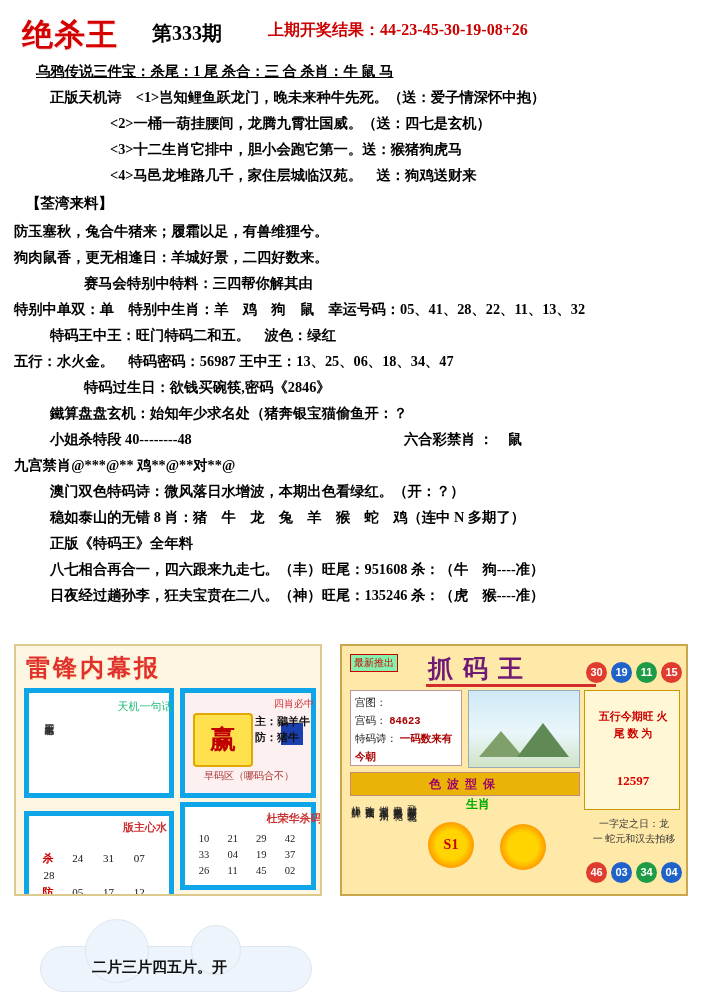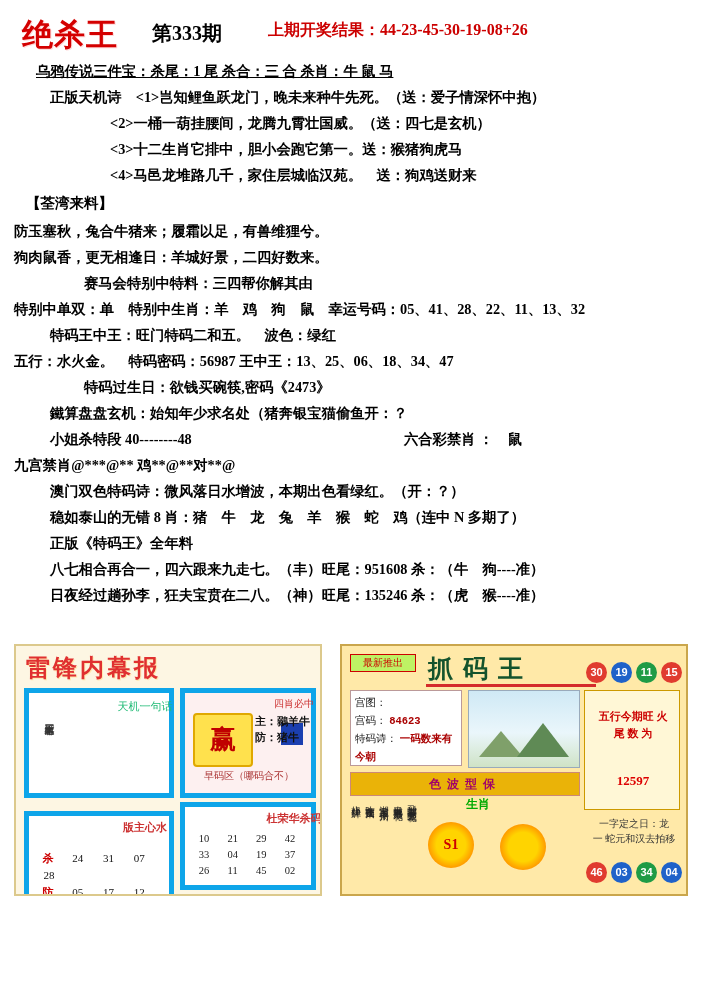--- a/index.html
+++ b/index.html
@@ -234,30 +234,30 @@
     box-sizing: border-box;
     overflow: hidden;
   }
   .pr-badge {
     position: absolute;
     left: 8px;
     top: 8px;
     font-size: 10px;
     color: #c00;
     border: 1px solid #c00;
-    padding: 1px 12px;
-    background: #bef264;
+    padding: 1px 3px;
+    background: #86efac;
   }
   .pr-title {
     position: absolute;
     left: 86px;
     top: 6px;
     font-size: 25px;
     font-weight: bold;
-    color: #14532d;
+    color: #701a75;
     letter-spacing: 10px;
   }
   .pr-redline {
     position: absolute;
     left: 84px;
     top: 38px;
     width: 170px;
     height: 3px;
     background: #d42b2b;
   }
@@ -473,21 +473,21 @@
     <div class="ln ind3">&lt;4&gt;马邑龙堆路几千，家住层城临汉苑。　送：狗鸡送财来</div>
 
     <div class="sec-title">【荃湾来料】</div>
 
     <div class="ln">防玉塞秋，兔合牛猪来；履霜以足，有兽维狸兮。</div>
     <div class="ln">狗肉鼠香，更无相逢日：羊城好景，二四好数来。</div>
     <div class="ln ind6">赛马会特别中特料：三四帮你解其由</div>
     <div class="ln">特别中单双：单　特别中生肖：羊　鸡　狗　鼠　幸运号码：05、41、28、22、11、13、32</div>
     <div class="ln ind5">特码王中王：旺门特码二和五。　波色：绿红</div>
     <div class="ln">五行：水火金。　特码密码：56987 王中王：13、25、06、18、34、47</div>
-    <div class="ln ind6">特码过生日：欲钱买碗筷,密码《2473》</div>
+    <div class="ln ind6">特码过生日：欲钱买碗筷,密码《2846》</div>
     <div class="ln ind5">鐵算盘盘玄机：始知年少求名处（猪奔银宝猫偷鱼开：？</div>
 
     <div class="two-col ind5">
       <span>小姐杀特段 40--------48</span>
       <span class="right">六合彩禁肖 ：　鼠</span>
     </div>
 
     <div class="ln">九宫禁肖@***@** 鸡**@**对**@</div>
     <div class="ln ind5">澳门双色特码诗：微风落日水增波，本期出色看绿红。（开：？）</div>
     <div class="ln ind5">稳如泰山的无错 8 肖：猪　牛　龙　兔　羊　猴　蛇　鸡（连中 N 多期了）</div>
@@ -624,14 +624,18 @@
       <div class="balls-bottom">
         <div class="ball b-red">46</div>
         <div class="ball b-blue">03</div>
         <div class="ball b-green">34</div>
         <div class="ball b-blue">04</div>
         <div class="ball b-red">27</div>
       </div>
     </div>
   </div>
 
+  <div class="cloud-wrap">
+    <div class="cloud"></div>
+    <div class="cloud-text">二片三片四五片。开</div>
+  </div>
 
 </div>
 
 </body></html>

